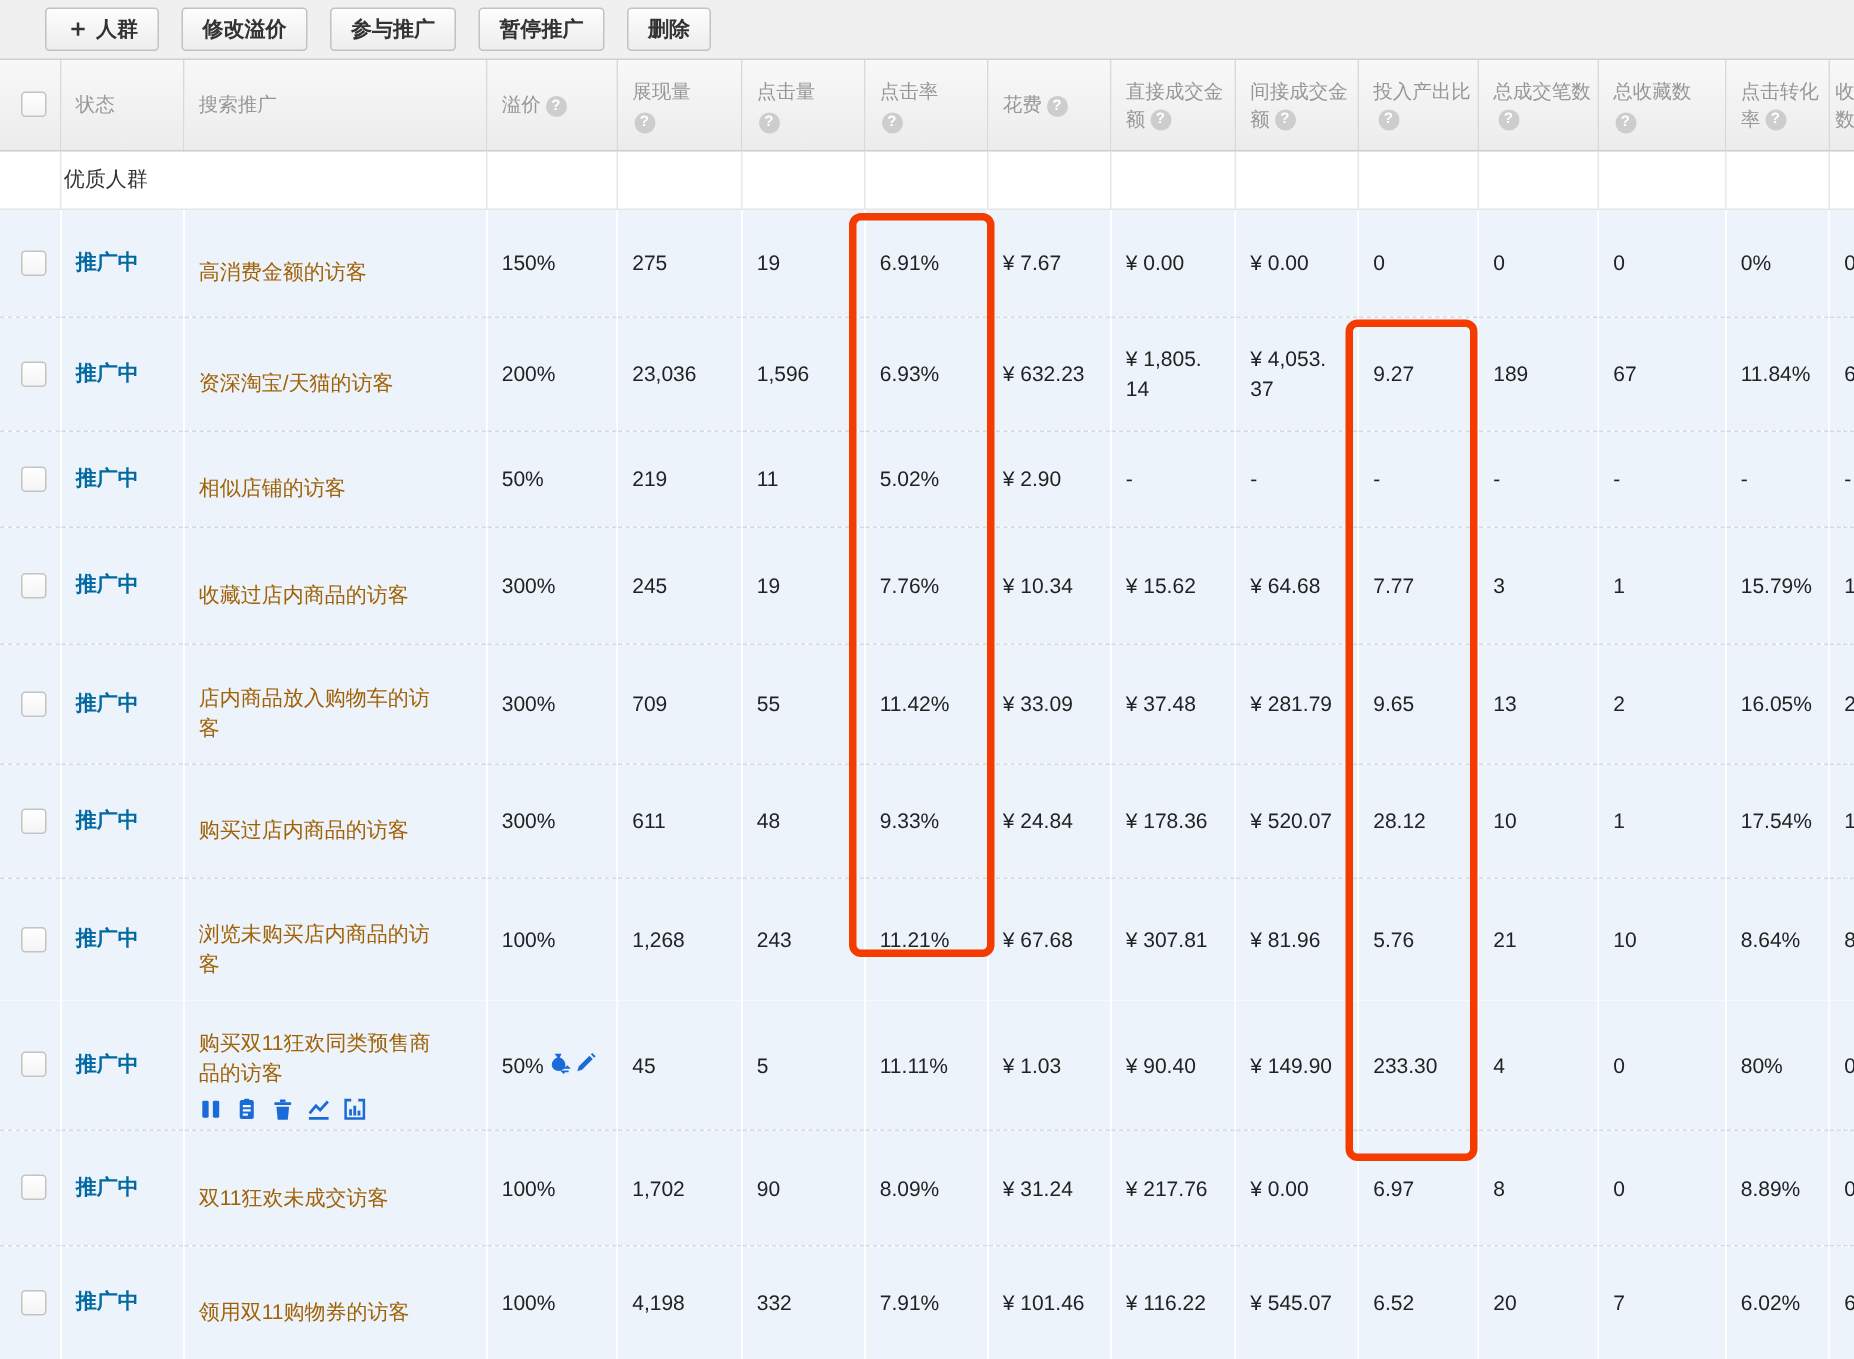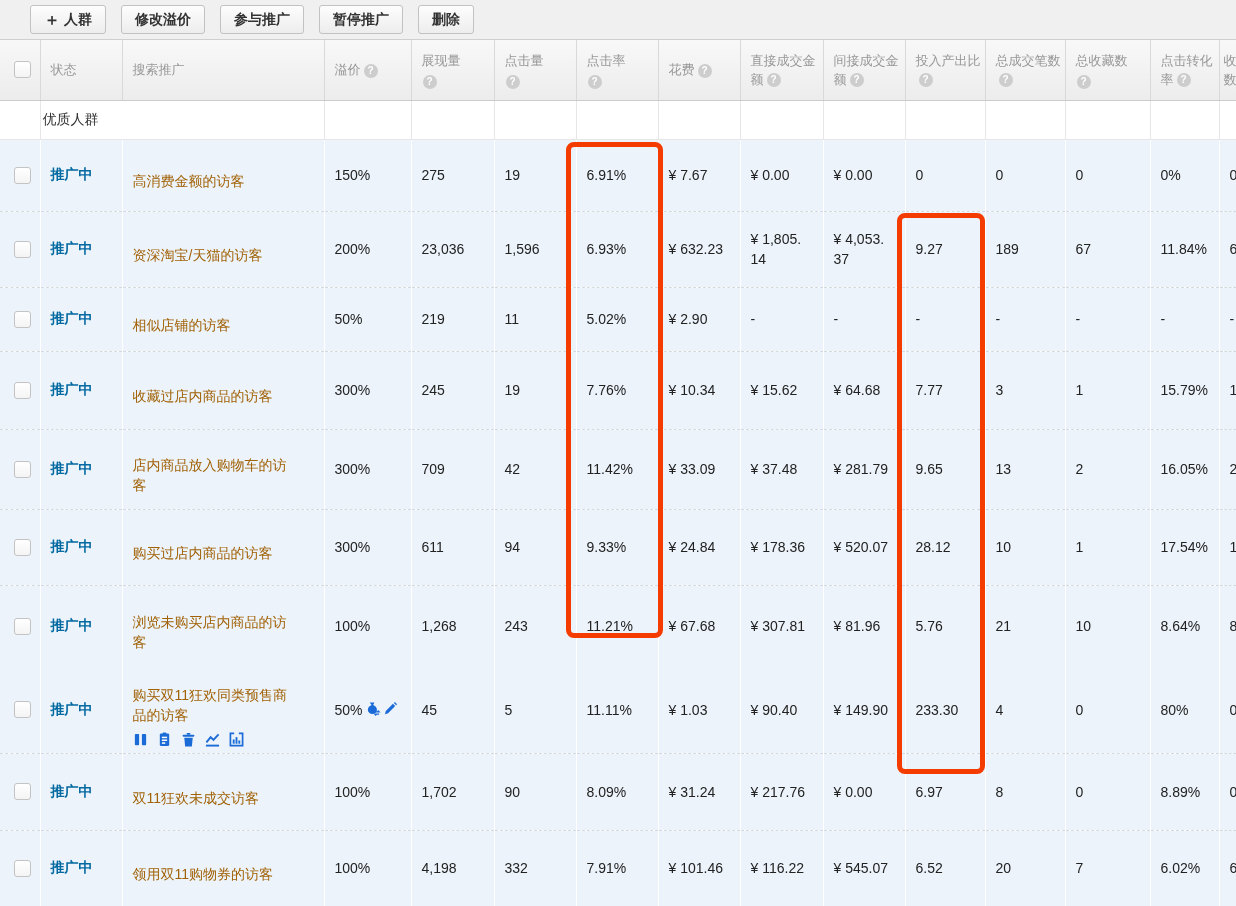--- a/index.html
+++ b/index.html
@@ -245,21 +245,21 @@
     <tr class="data" style="height:80px">
       <td class="c-check">
           <div class="cb"></div>
         </td>
       <td class="c-status"><span>推广中</span></td>
       <td class="c-name">
           <span class="name">店内商品放入购物车的访客</span>
         </td>
       <td>300%</td>
       <td>709</td>
-      <td>42</td>
+      <td>55</td>
       <td>11.42%</td>
       <td><span class="money">¥ 33.09</span></td>
       <td><span class="money">¥ 37.48</span></td>
       <td><span class="money">¥ 281.79</span></td>
       <td>9.65</td>
       <td>13</td>
       <td>2</td>
       <td>16.05%</td>
       <td class="c-extra">2</td>
     </tr>
@@ -267,21 +267,21 @@
     <tr class="data" style="height:76px">
       <td class="c-check">
           <div class="cb"></div>
         </td>
       <td class="c-status"><span>推广中</span></td>
       <td class="c-name">
           <span class="name">购买过店内商品的访客</span>
         </td>
       <td>300%</td>
       <td>611</td>
-      <td>94</td>
+      <td>48</td>
       <td>9.33%</td>
       <td><span class="money">¥ 24.84</span></td>
       <td><span class="money">¥ 178.36</span></td>
       <td><span class="money">¥ 520.07</span></td>
       <td>28.12</td>
       <td>10</td>
       <td>1</td>
       <td>17.54%</td>
       <td class="c-extra">1</td>
     </tr>

